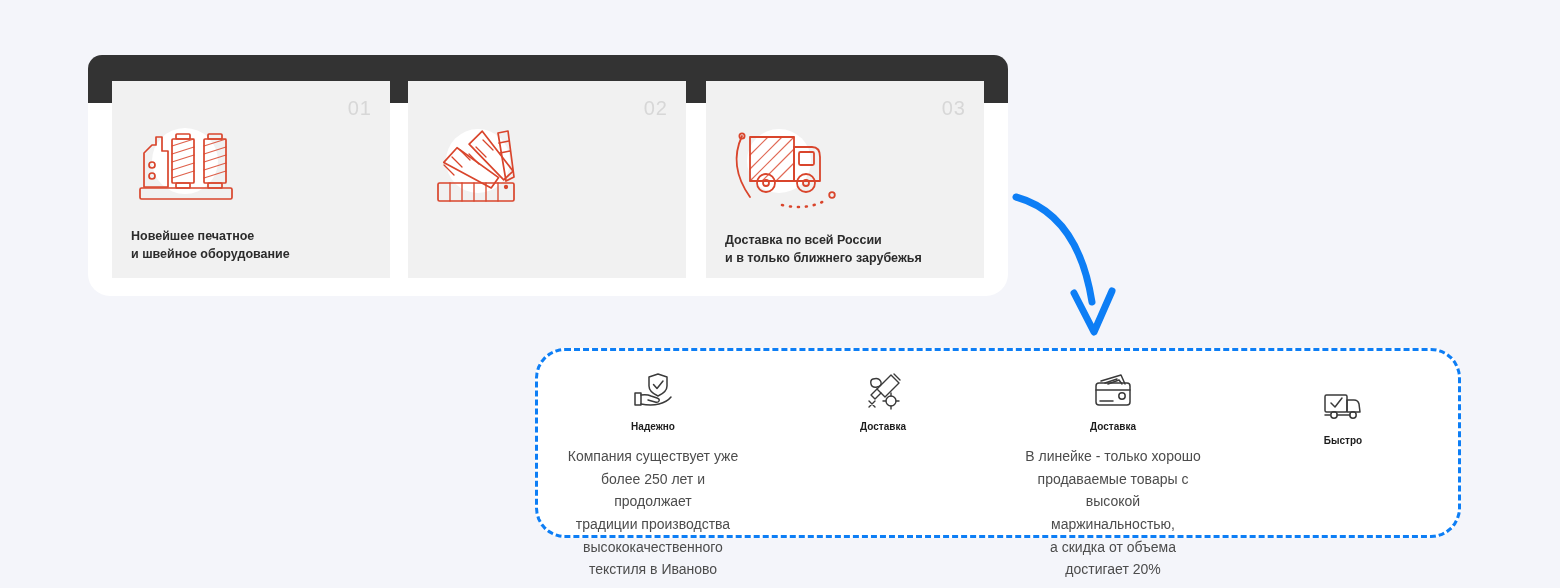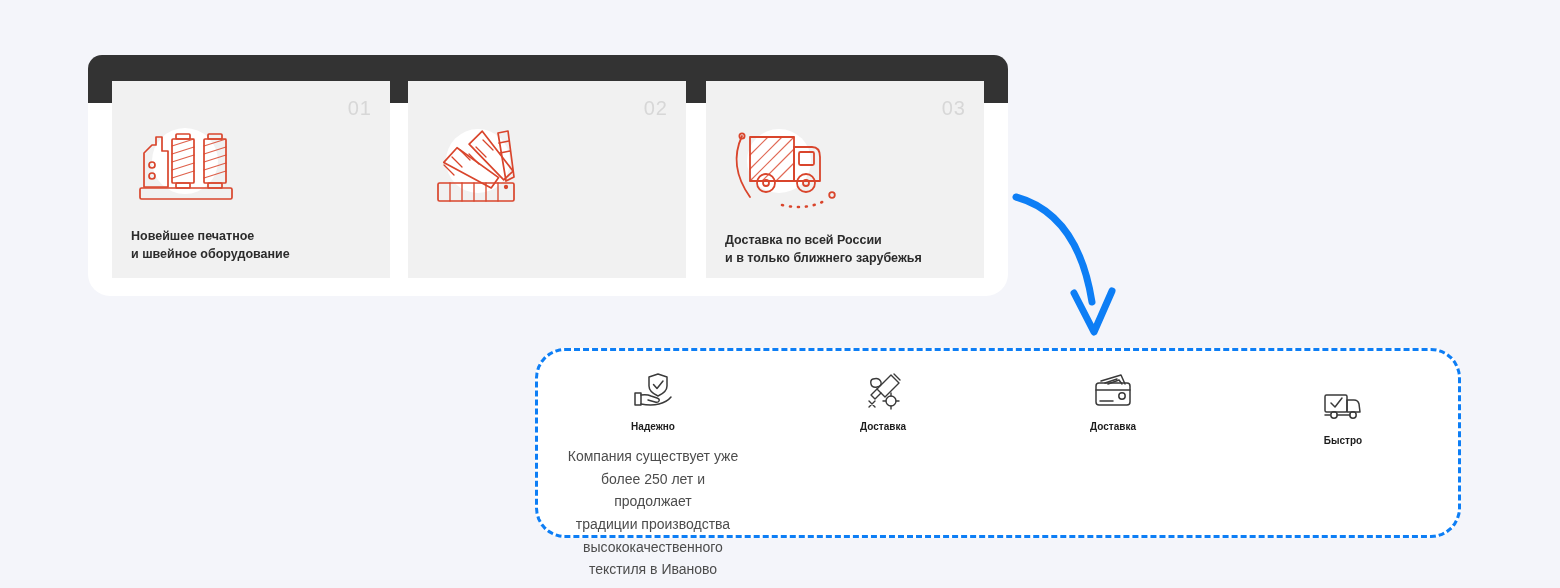--- a/index.html
+++ b/index.html
@@ -240,20 +240,25 @@
               <path d="M14 12 L26 8"></path>
               <path d="M17 13 L28 9 L31 13"></path>
               <rect x="5" y="12" width="34" height="22" rx="3"></rect>
               <path d="M5 19 L39 19"></path>
               <circle cx="31" cy="25" r="3.2"></circle>
               <path d="M9 30 L22 30"></path>
             </g>
           </svg>
         </div>
         <div class="feat-title">Доставка</div>
+        <div class="feat-text">В линейке - только хорошо
+продаваемые товары с
+высокой маржинальностью,
+а скидка от объема
+достигает 20%</div>
       </div>
 
       <div class="feature shifted">
         <div class="feat-icon">
           <svg viewBox="0 0 44 40" width="44" height="40">
             <g fill="none" stroke="#3a3a3a" stroke-width="1.5" stroke-linejoin="round" stroke-linecap="round">
               <rect x="4" y="10" width="22" height="17" rx="1.5"></rect>
               <path d="M26 15 L33 15 Q37 15 38 19 L39 27 L26 27 Z"></path>
               <path d="M10 18 L14 22 L21 13"></path>
               <circle cx="13" cy="30" r="3.2"></circle>

